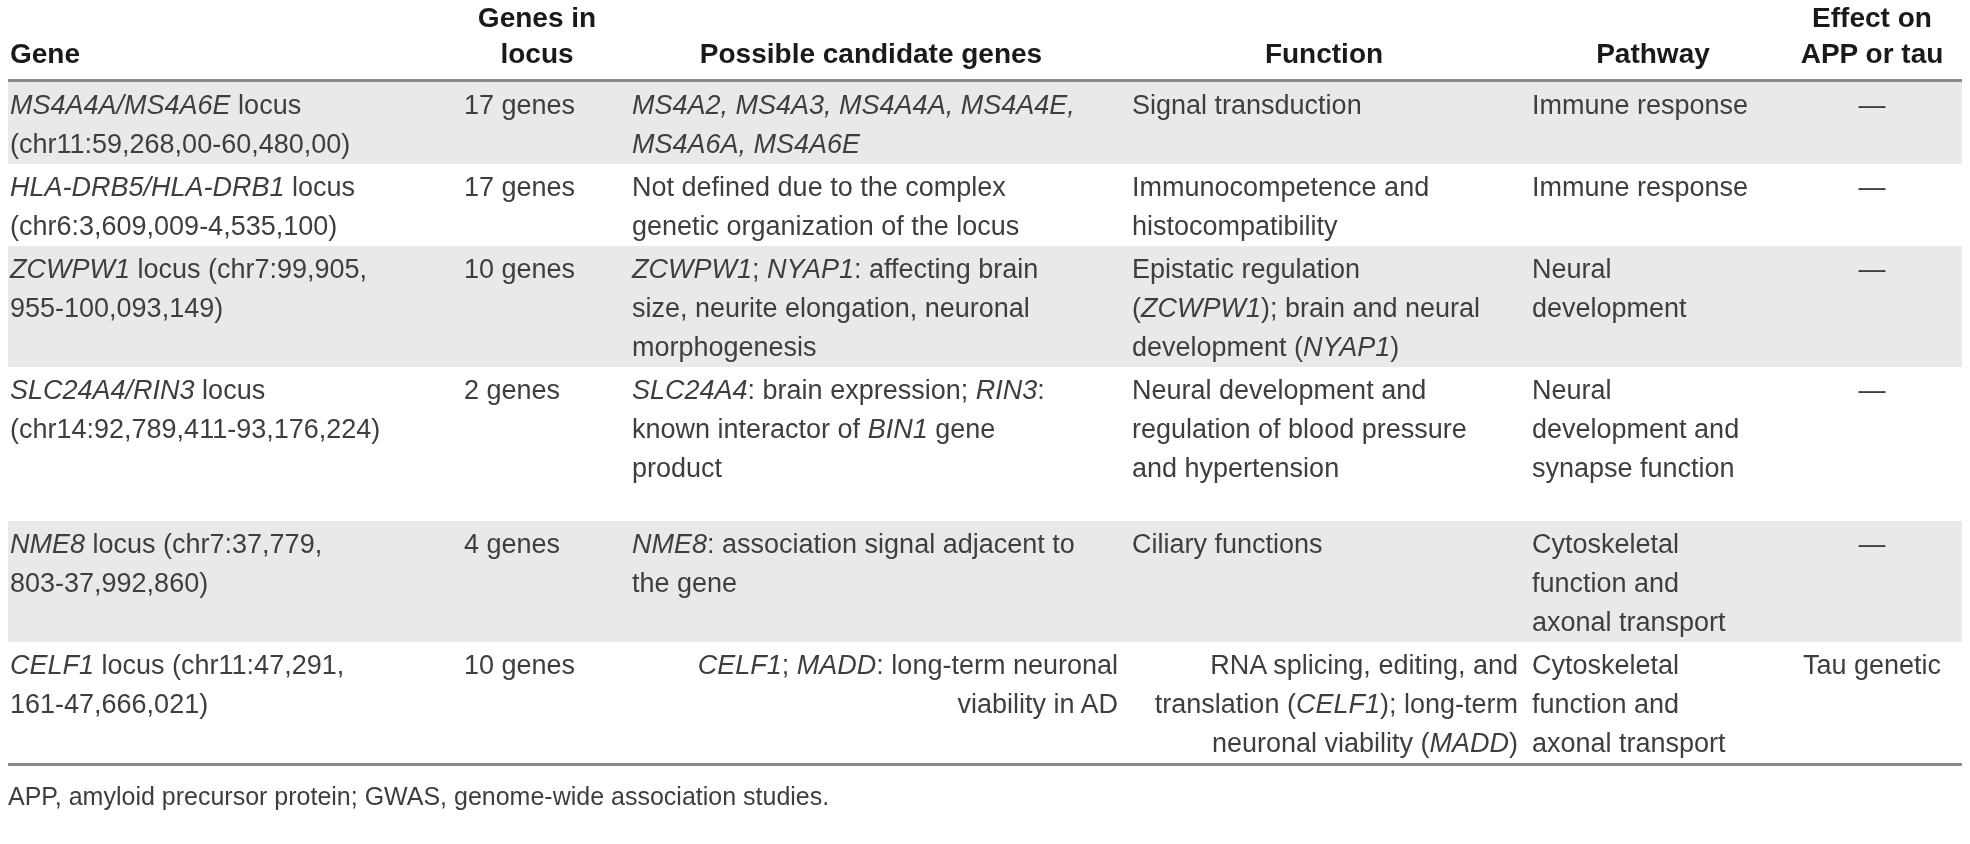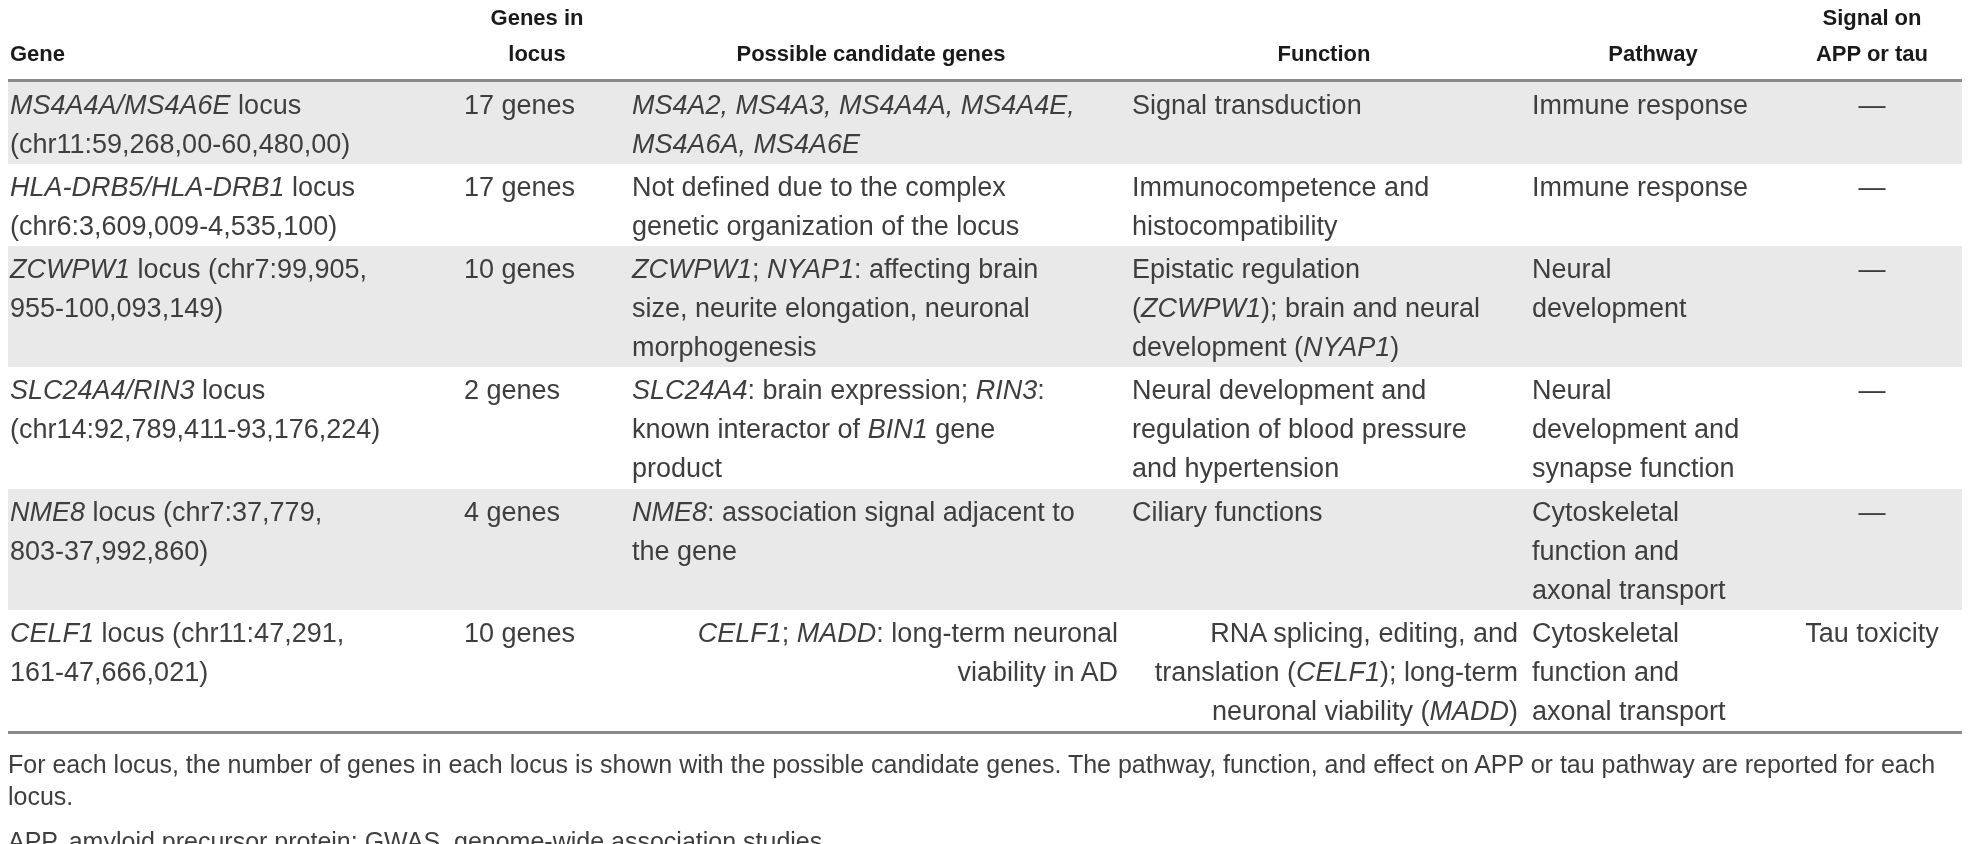--- a/index.html
+++ b/index.html
@@ -21,21 +21,21 @@
   .tablewrap { padding: 0 8px; }
   table.loci {
     border-collapse: collapse;
     table-layout: fixed;
     width: 1954px;
   }
   thead tr { height: 75px; }
   thead th {
     vertical-align: bottom;
     font-weight: bold;
-    font-size: 22px;
+    font-size: 28px;
     line-height: 36px;
     color: var(--head-text);
     padding: 0 0 7px 0;
     white-space: pre-wrap;
     border-bottom: 3px solid var(--rule);
   }
   th.c0 { text-align: left; padding-left: 2px; }
   tbody tr.stripe { background: var(--stripe); }
   tbody td {
     vertical-align: top;
@@ -71,21 +71,21 @@
         <col style="width: 180px;">
       </colgroup>
     <thead>
       <tr>
           <th class="c0" style="text-align: left;">Gene</th>
           <th class="c1" style="text-align: center;">Genes in
 locus</th>
           <th class="c2" style="text-align: center;">Possible candidate genes</th>
           <th class="c3" style="text-align: center;">Function</th>
           <th class="c4" style="text-align: center;">Pathway</th>
-          <th class="c5" style="text-align: center;">Signal on
+          <th class="c5" style="text-align: center;">Effect on
 APP or tau</th>
         </tr>
     </thead>
     <tbody>
         <tr class="stripe" style="height: 80px;">
           <td class="c0" style="text-align: left;"><span class="it">MS4A4A/MS4A6E</span><span> locus
 (chr11:59,268,00-60,480,00)</span></td>
           <td class="c1" style="text-align: left;"><span>17 genes</span></td>
           <td class="c2" style="text-align: left;"><span class="it">MS4A2, MS4A3, MS4A4A, MS4A4E,
 MS4A6A, MS4A6E</span></td>
@@ -111,21 +111,21 @@
           <td class="c2" style="text-align: left;"><span class="it">ZCWPW1</span><span>; </span><span class="it">NYAP1</span><span>: affecting brain
 size, neurite elongation, neuronal
 morphogenesis</span></td>
           <td class="c3" style="text-align: left;"><span>Epistatic regulation
 (</span><span class="it">ZCWPW1</span><span>); brain and neural
 development (</span><span class="it">NYAP1</span><span>)</span></td>
           <td class="c4" style="text-align: left;"><span>Neural
 development</span></td>
           <td class="c5" style="text-align: center;"><span>—</span></td>
         </tr>
-        <tr style="height: 122px;">
+        <tr style="height: 154px;">
           <td class="c0" style="text-align: left;"><span class="it">SLC24A4/RIN3</span><span> locus
 (chr14:92,789,411-93,176,224)</span></td>
           <td class="c1" style="text-align: left;"><span>2 genes</span></td>
           <td class="c2" style="text-align: left;"><span class="it">SLC24A4</span><span>: brain expression; </span><span class="it">RIN3</span><span>:
 known interactor of </span><span class="it">BIN1</span><span> gene
 product</span></td>
           <td class="c3" style="text-align: left;"><span>Neural development and
 regulation of blood pressure
 and hypertension</span></td>
           <td class="c4" style="text-align: left;"><span>Neural
@@ -150,22 +150,21 @@
 161-47,666,021)</span></td>
           <td class="c1" style="text-align: left;"><span>10 genes</span></td>
           <td class="c2" style="text-align: right; margin-top: 24px;"><span class="it">CELF1</span><span>; </span><span class="it">MADD</span><span>: long-term neuronal
 viability in AD</span></td>
           <td class="c3" style="text-align: right;"><span>RNA splicing, editing, and
 translation (</span><span class="it">CELF1</span><span>); long-term
 neuronal viability (</span><span class="it">MADD</span><span>)</span></td>
           <td class="c4" style="text-align: left;"><span>Cytoskeletal
 function and
 axonal transport</span></td>
-          <td class="c5" style="text-align: center;"><span>Tau toxicity</span></td>
+          <td class="c5" style="text-align: center;"><span>Tau genetic</span></td>
         </tr>
       </tbody>
   </table>
 </div>
 
 <div class="footnotes">
-  <p class="footnote">For each locus, the number of genes in each locus is shown with the possible candidate genes. The pathway, function, and effect on APP or tau pathway are reported for each locus.</p>
   <p class="footnote">APP, amyloid precursor protein; GWAS, genome-wide association studies.</p>
 </div>
 
 </body></html>

